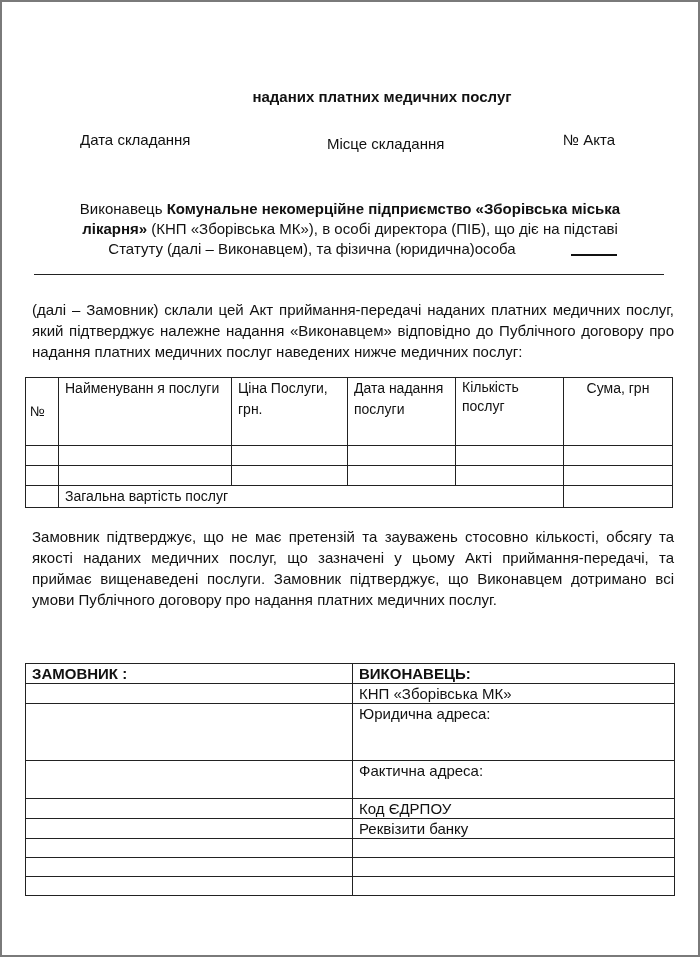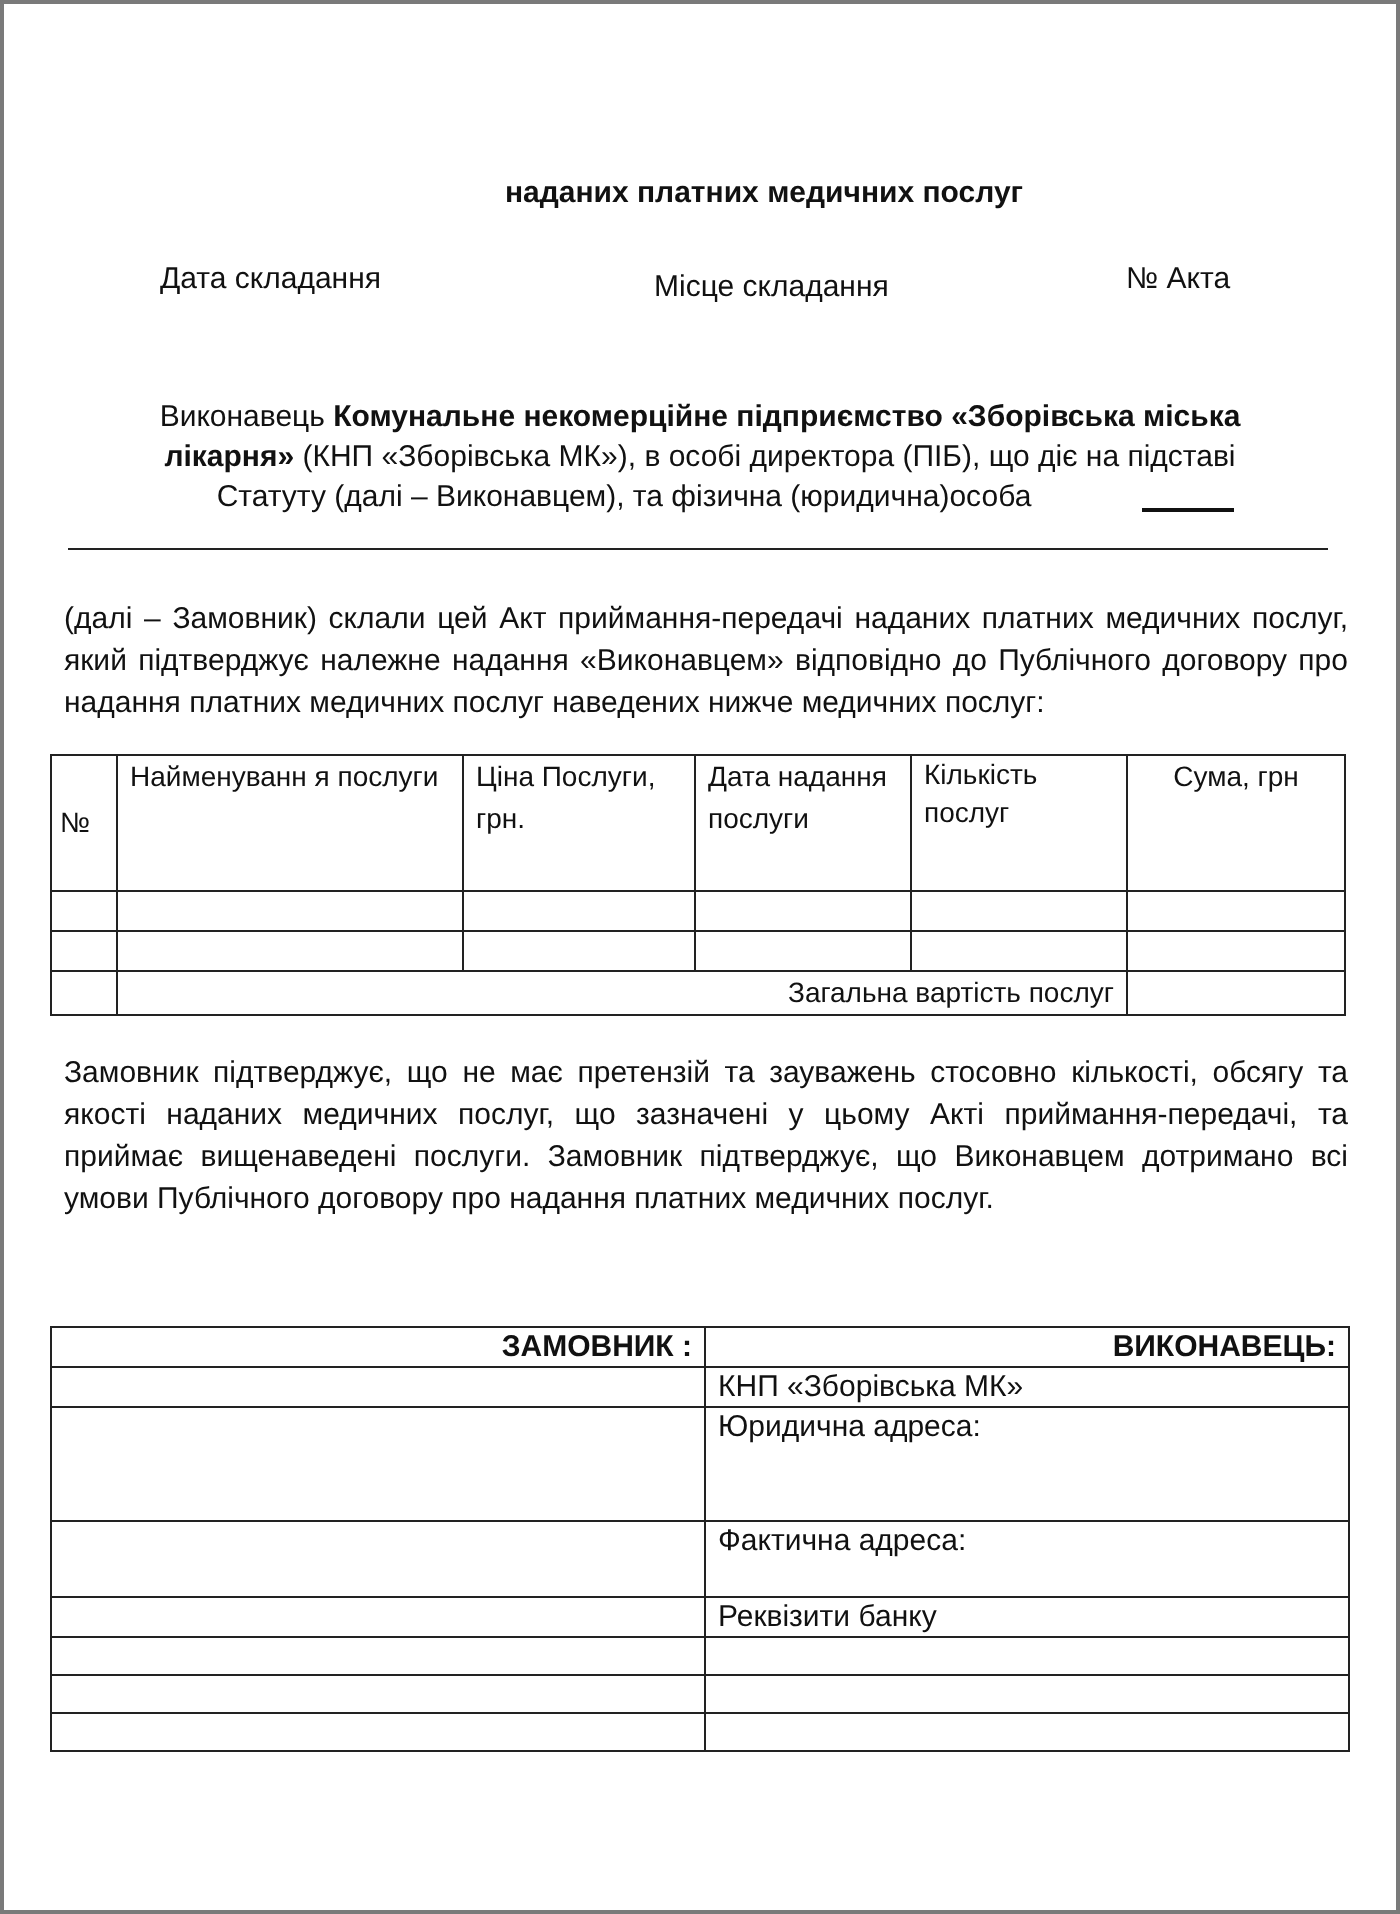--- a/index.html
+++ b/index.html
@@ -12,21 +12,21 @@
              font-size: 15px; line-height: 22px; }
     .meta { font-size: 15px; line-height: 18px; }
     .intro { left: 30px; width: 636px; text-align: center; font-size: 15px; line-height: 20px; }
     .blank-short { left: 569px; top: 252px; width: 46px; height: 0; border-top: 2px solid #111; }
     .rule { left: 32px; top: 272px; width: 630px; height: 0; border-top: 1px solid #222; }
     .para { left: 30px; width: 642px; text-align: justify; font-size: 15px; line-height: 21px; }
     table { border-collapse: collapse; position: absolute; font-size: 14px; }
     td { border: 1.5px solid #222; vertical-align: top; padding: 0 6px; }
     .svc td { line-height: 21px; }
     .sig td { line-height: 19px; font-size: 15px; }
-    .sig .hdr { text-align: right; font-weight: bold; }
+    .sig .hdr { text-align: left; font-weight: bold; }
   </style>
 </head>
 <body>
 
 <div class="page">
 
   <div class="abs title" style="top:84px;padding-left:32px;">наданих платних медичних послуг</div>
 
   <div class="abs meta" style="left:78px; top:129px;">Дата складання</div>
   <div class="abs meta" style="left:325px; top:133px;">Місце складання</div>
@@ -63,21 +63,21 @@
       <td></td>
     </tr>
     <tr style="height:20px;">
       <td></td>
       <td></td>
       <td></td>
       <td></td>
       <td></td>
       <td></td>
     </tr>
-    <tr style="height:20px;text-align:right;">
+    <tr style="height:20px;">
       <td></td>
       <td colspan="4">Загальна вартість  послуг</td>
       <td></td>
     </tr>
   </tbody>
     </table>
 
   <div class="abs para" style="top:524px; line-height:21px;">Замовник підтверджує, що не має претензій та зауважень стосовно кількості, обсягу та якості наданих медичних послуг, що зазначені у цьому Акті приймання-передачі, та  приймає вищенаведені  послуги. Замовник підтверджує, що Виконавцем дотримано всі умови Публічного договору про надання платних медичних послуг.</div>
 
   <table class="sig" style="left:23px; top:661px; width:650px;">
@@ -93,20 +93,24 @@
     <tr style="height:57px;">
       <td></td>
       <td>Юридична адреса:</td>
     </tr>
     <tr style="height:38px;">
       <td></td>
       <td>Фактична адреса:</td>
     </tr>
     <tr style="height:19px;">
       <td></td>
+      <td>Код ЄДРПОУ</td>
+    </tr>
+    <tr style="height:19px;">
+      <td></td>
       <td>Реквізити банку</td>
     </tr>
     <tr style="height:19px;">
       <td></td>
       <td></td>
     </tr>
     <tr style="height:19px;">
       <td></td>
       <td></td>
     </tr>

